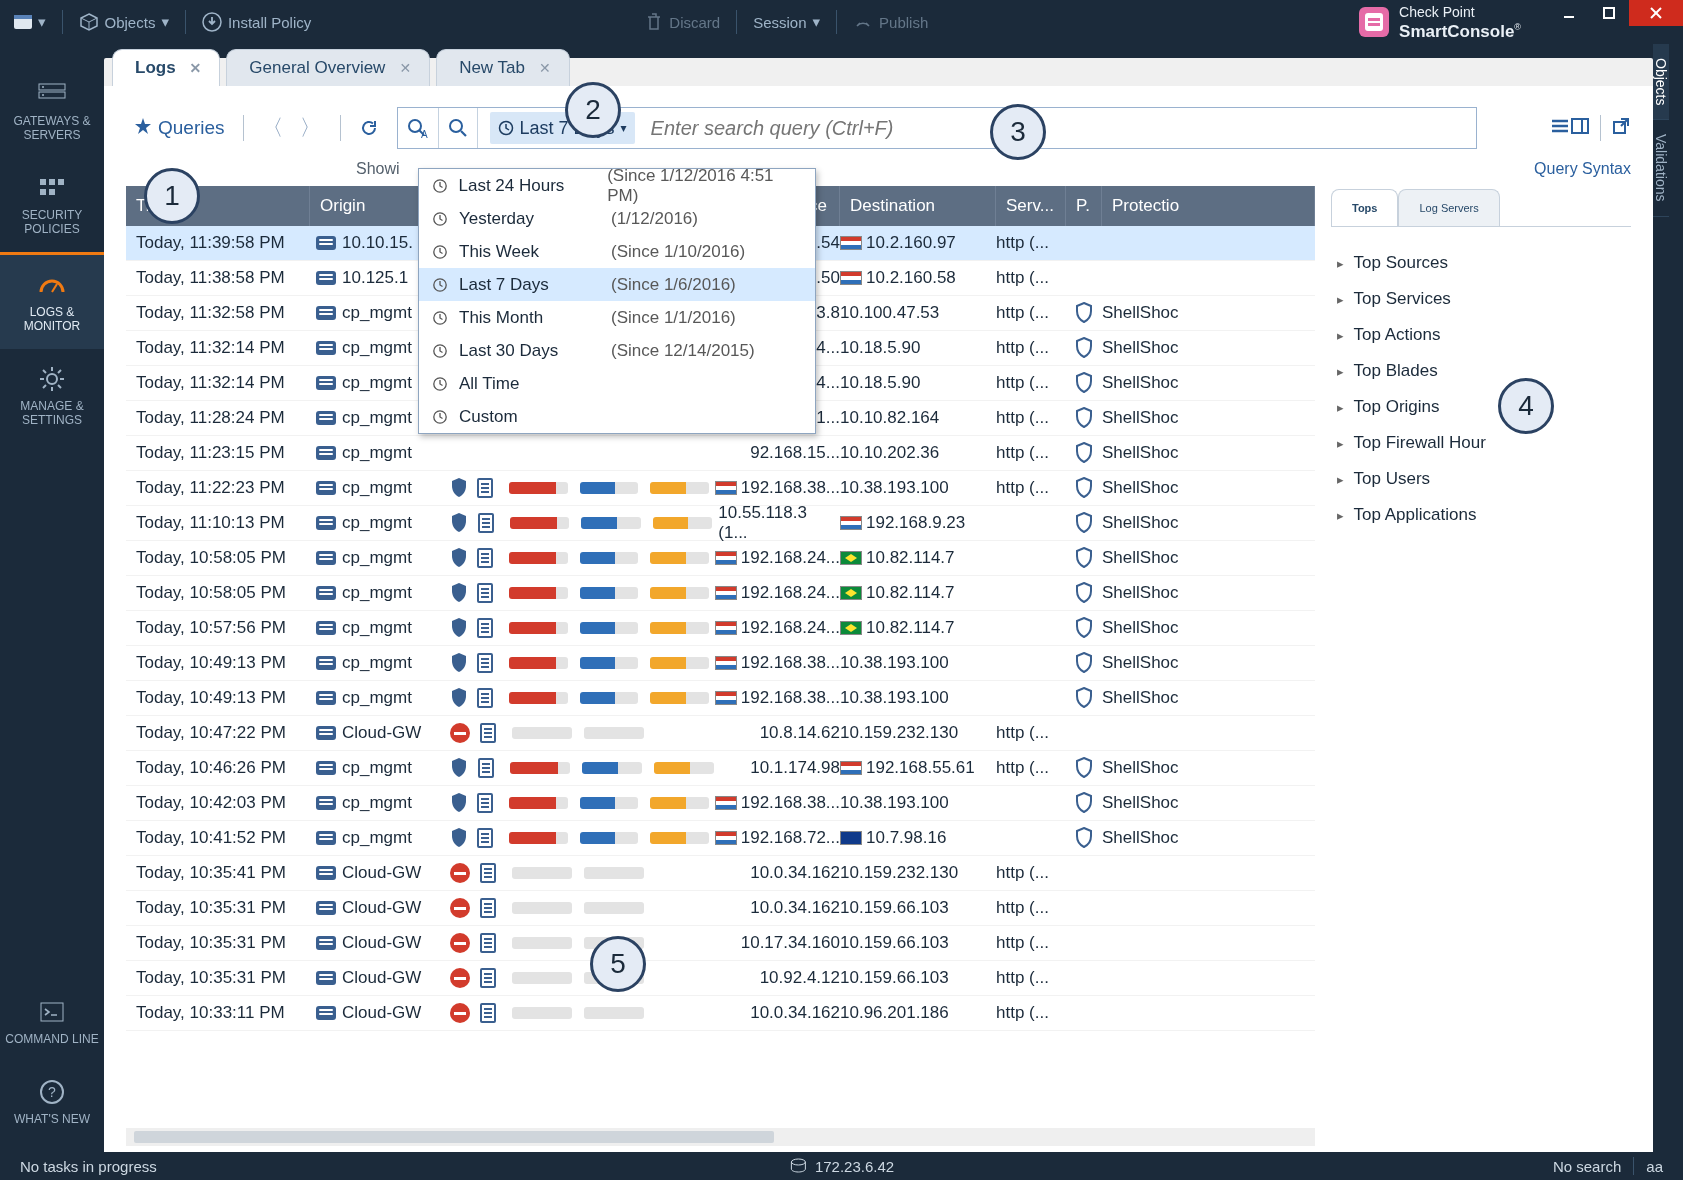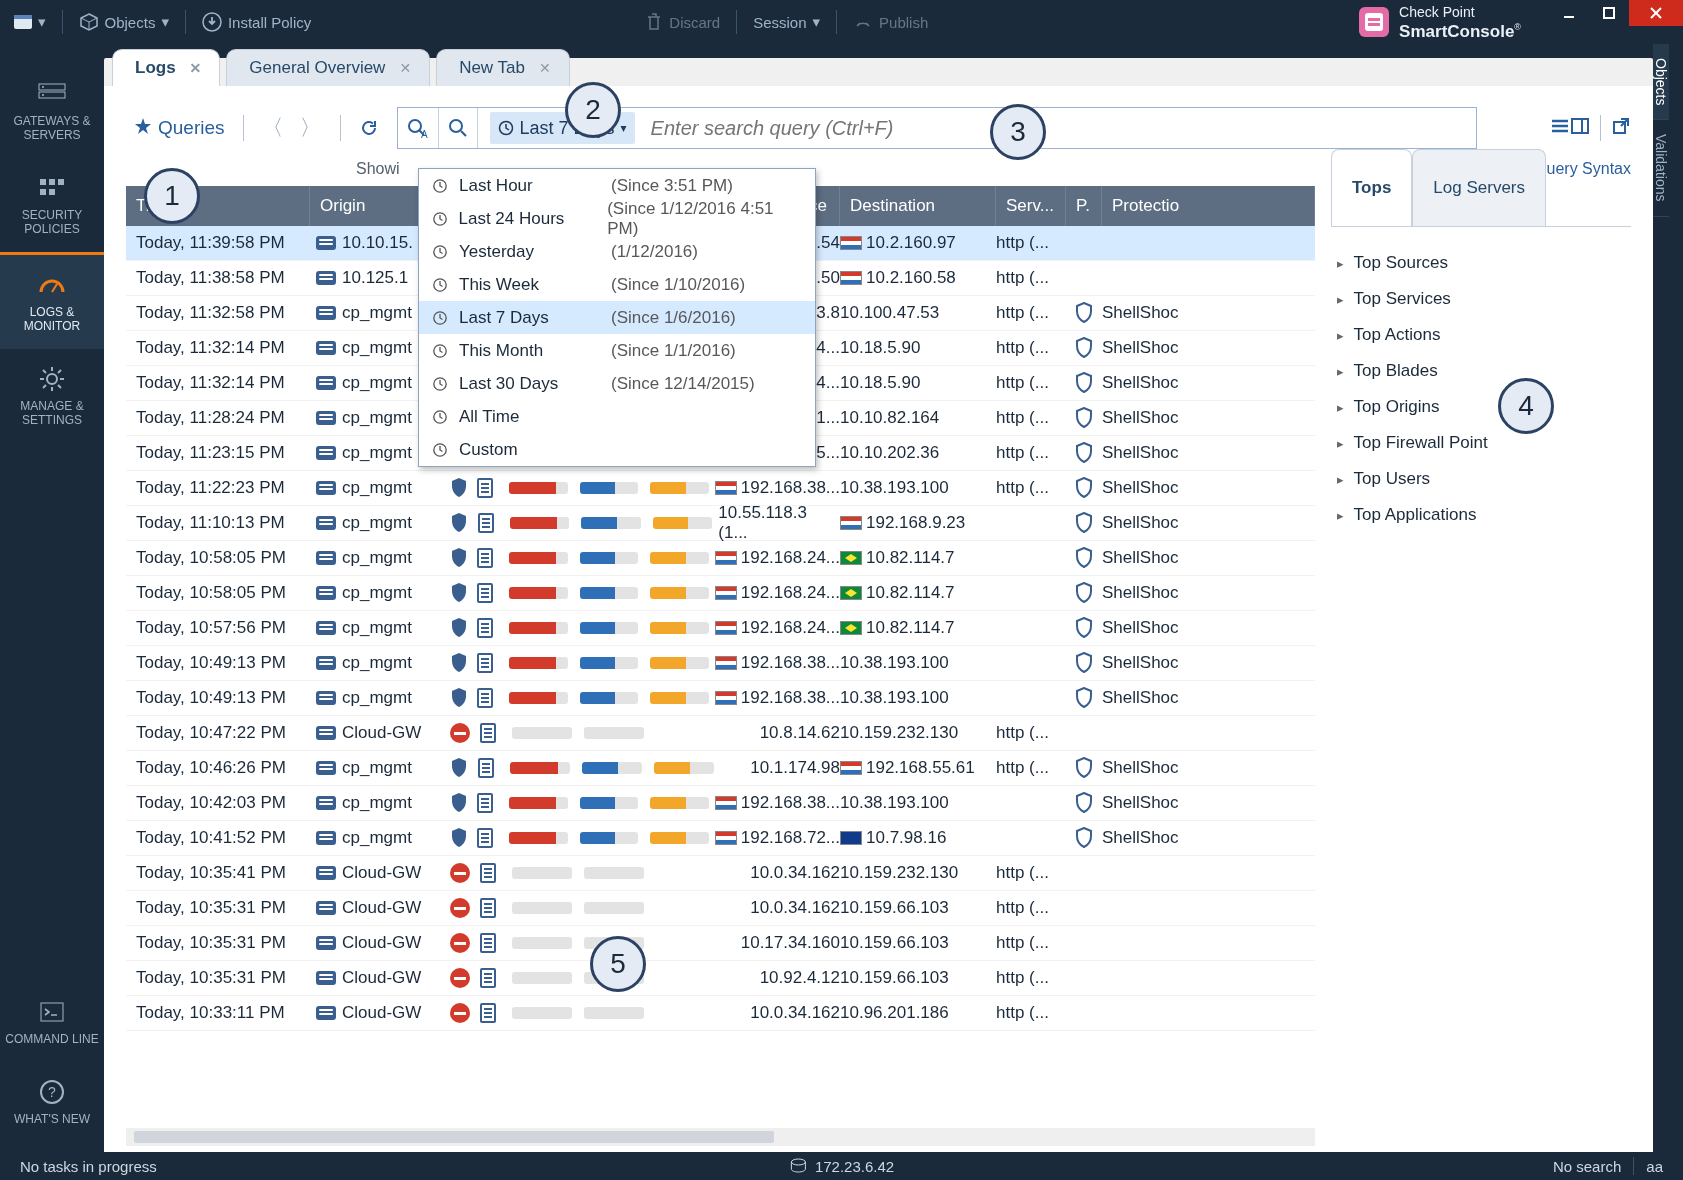--- a/index.html
+++ b/index.html
@@ -87,21 +87,21 @@
   .ico-policy{width:18px;height:22px}
   
   .dd{position:absolute;left:418px;top:168px;width:398px;background:#fff;border:1px solid #8ea5c0;box-shadow:2px 3px 6px rgba(0,0,0,.25);z-index:50;font-size:17px;color:#1b2a3a}
   .dd-row{display:flex;align-items:center;height:33px;padding:0 10px;cursor:pointer}
   .dd-row:hover,.dd-row.hover{background:#d6eaff}
   .dd-row .dd-ico{width:22px;display:flex;justify-content:center;color:#666}
   .dd-row .dd-l{width:160px;padding-left:8px}
   .dd-row .dd-r{color:#585858}
   
   .sp-tabs{display:flex;height:40px;align-items:flex-end}
-  .sp-tab{padding:28px 20px;border:1px solid #c7d1dc;border-bottom:none;border-radius:8px 8px 0 0;background:#edf1f5;color:#274969;font-size:17px;cursor:pointer}
+  .sp-tab{padding:12px 20px;border:1px solid #c7d1dc;border-bottom:none;border-radius:8px 8px 0 0;background:#edf1f5;color:#274969;font-size:11px;cursor:pointer}
   .sp-tab.active{background:#fff;font-weight:600}
   .sp-body{flex:1;border-top:1px solid #c7d1dc;padding-top:18px}
   .sp-item{padding:8px 6px;font-size:17px;color:#1b2a3a;display:flex;align-items:center;cursor:pointer}
   .sp-item::before{content:"\25B8";color:#666;margin-right:10px;font-size:13px}
   
   .callout{position:absolute;width:56px;height:56px;border:3px solid #2b4262;border-radius:50%;background:#e4ebf5;display:flex;align-items:center;justify-content:center;font-size:28px;color:#1b2a3a;z-index:90}
   
   .statusbar{position:absolute;left:0;right:0;bottom:0;height:28px;background:#1b2a3a;color:#cdd8e2;font-size:15px;display:flex;align-items:center;padding:0 20px}
   .statusbar .sb-mid{position:absolute;left:50%;transform:translateX(-50%);display:flex;}
   .statusbar .sb-right{margin-left:auto;display:flex;align-items:center}
@@ -1113,40 +1113,30 @@
         <div class="sp-tabs">
           <div class="sp-tab active">Tops</div>
           <div class="sp-tab">Log Servers</div>
         </div>
         <div class="sp-body" id="spBody">
             <div class="sp-item">Top Sources</div>
             <div class="sp-item">Top Services</div>
             <div class="sp-item">Top Actions</div>
             <div class="sp-item">Top Blades</div>
             <div class="sp-item">Top Origins</div>
-            <div class="sp-item">Top Firewall Point</div>
+            <div class="sp-item">Top Firewall Hour</div>
             <div class="sp-item">Top Users</div>
             <div class="sp-item">Top Applications</div>
           </div>
       </div>
     </div>
   </div>
 </div>
 
 <div class="dd" id="ddMenu">
-    <div class="dd-row">
-      <span class="dd-ico">
-        <svg width="16" height="16">
-          <circle cx="8" cy="8" r="6.2" fill="none" stroke="#555" stroke-width="1.3"></circle>
-          <path d="M8 4v4l2.5 1.5" fill="none" stroke="#555" stroke-width="1.3"></path>
-        </svg>
-      </span>
-      <span class="dd-l">Last Hour</span>
-      <span class="dd-r">(Since 3:51 PM)</span>
-    </div>
     <div class="dd-row">
       <span class="dd-ico">
         <svg width="16" height="16">
           <circle cx="8" cy="8" r="6.2" fill="none" stroke="#555" stroke-width="1.3"></circle>
           <path d="M8 4v4l2.5 1.5" fill="none" stroke="#555" stroke-width="1.3"></path>
         </svg>
       </span>
       <span class="dd-l">Last 24 Hours</span>
       <span class="dd-r">(Since 1/12/2016 4:51 PM)</span>
     </div>

